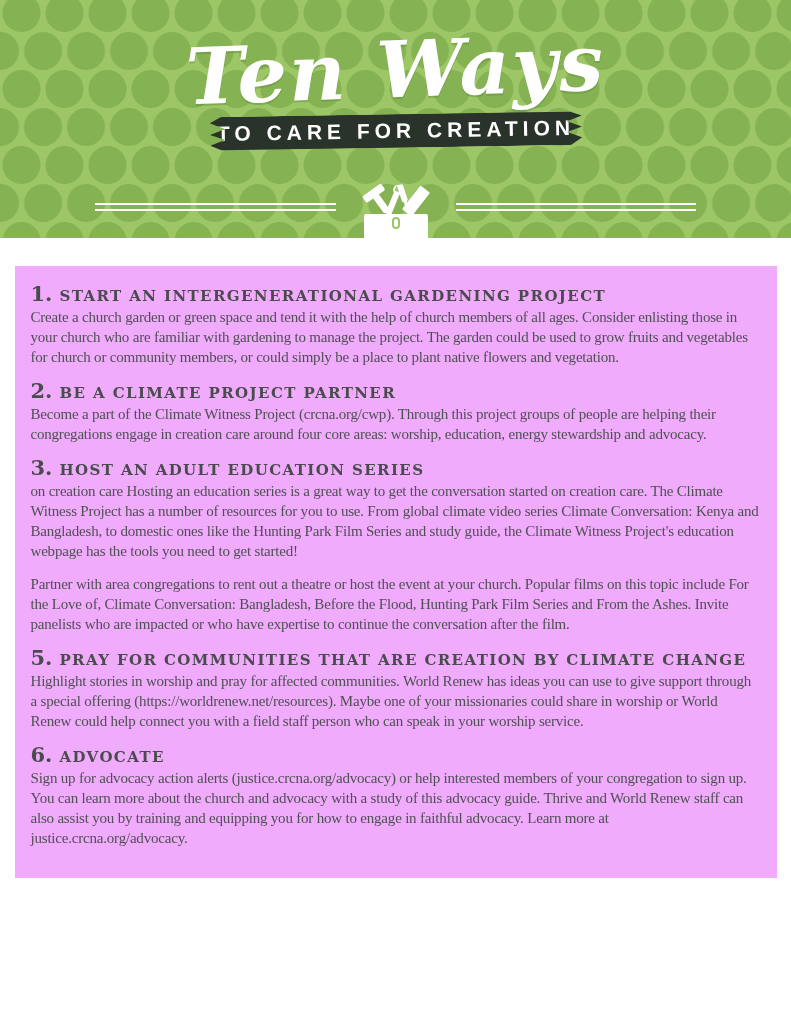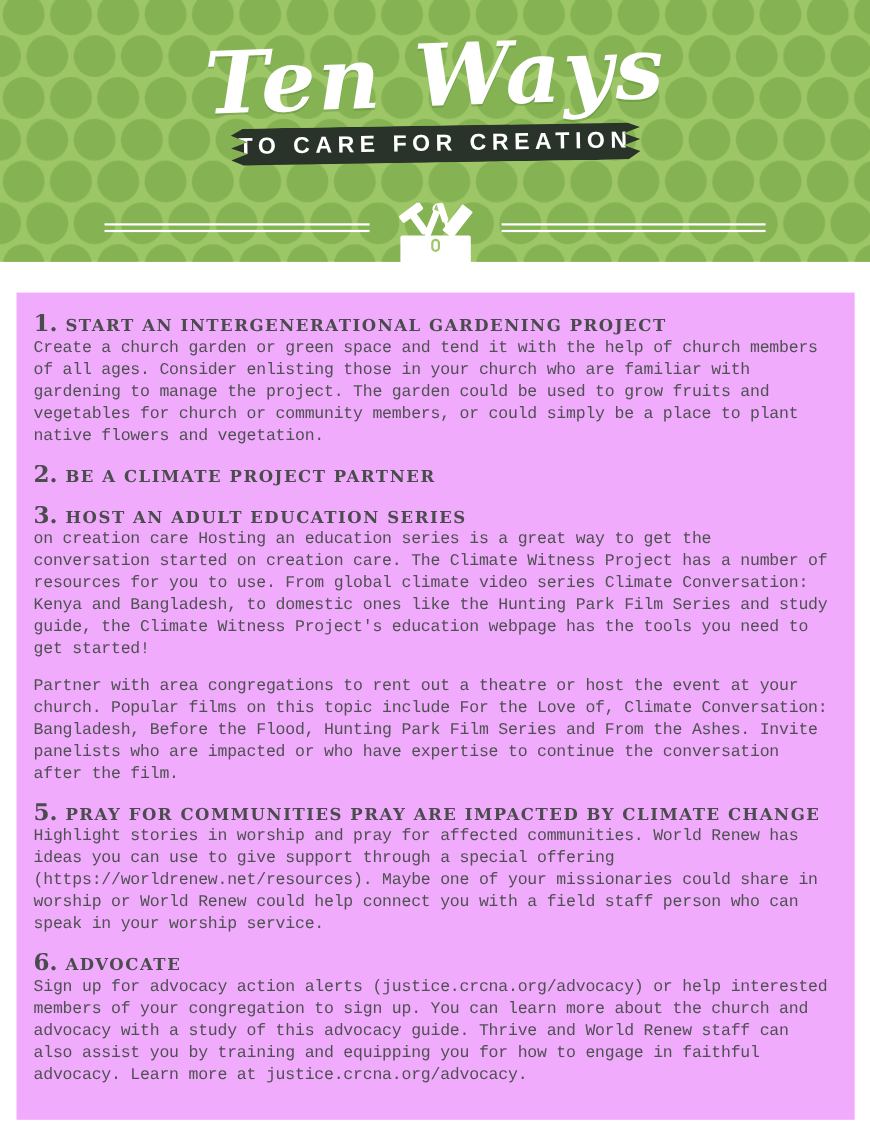--- a/index.html
+++ b/index.html
@@ -102,21 +102,21 @@
     color: #4a4b4d;
     line-height: 22px;
     white-space: nowrap;
   }
   .section h2 .num {
     font-size: 21px;
     letter-spacing: 0;
     margin-right: 7px;
   }
   .section p {
-    font-family: Liberation Mono, monospace;
+    font-family: Liberation Serif, serif;
     font-size: 15px;
     letter-spacing: -0.2px;
     line-height: 20px;
     color: #4f5052;
   }
 </style>
 </head>
 <body>
 
 <div class="page">
@@ -163,33 +163,34 @@
 
   <main class="content">
 
     <div class="section">
       <h2><span class="num">1.</span><span>START AN INTERGENERATIONAL GARDENING PROJECT</span></h2>
       <p>Create a church garden or green space and tend it with the help of church members of all ages. Consider enlisting those in your church who are familiar with gardening to manage the project. The garden could be used to grow fruits and vegetables for church or community members, or could simply be a place to plant native flowers and vegetation.</p>
     </div>
 
     <div class="section">
       <h2><span class="num">2.</span><span>BE A CLIMATE PROJECT PARTNER</span></h2>
+      <p>Become a part of the Climate Witness Project (crcna.org/cwp). Through this project groups of people are helping their congregations engage in creation care around four core areas: worship, education, energy stewardship and advocacy.</p>
     </div>
 
     <div class="section">
       <h2><span class="num">3.</span><span>HOST AN ADULT EDUCATION SERIES</span></h2>
       <p>on creation care Hosting an education series is a great way to get the conversation started on creation care. The Climate Witness Project has a number of resources for you to use. From global climate video series Climate Conversation: Kenya and Bangladesh, to domestic ones like the Hunting Park Film Series and study guide, the Climate Witness Project's education webpage has the tools you need to get started!</p>
     </div>
 
     <div class="section">
       <p>Partner with area congregations to rent out a theatre or host the event at your church. Popular films on this topic include For the Love of, Climate Conversation: Bangladesh, Before the Flood, Hunting Park Film Series and From the Ashes. Invite panelists who are impacted or who have expertise to continue the conversation after the film.</p>
     </div>
 
     <div class="section">
-      <h2><span class="num">5.</span><span>PRAY FOR COMMUNITIES PRAY ARE IMPACTED BY CLIMATE CHANGE</span></h2>
+      <h2><span class="num">5.</span><span>PRAY FOR COMMUNITIES THAT ARE CREATION BY CLIMATE CHANGE</span></h2>
       <p>Highlight stories in worship and pray for affected communities. World Renew has ideas you can use to give support through a special offering (https://worldrenew.net/resources). Maybe one of your missionaries could share in worship or World Renew could help connect you with a field staff person who can speak in your worship service.</p>
     </div>
 
     <div class="section">
       <h2><span class="num">6.</span><span>ADVOCATE</span></h2>
       <p>Sign up for advocacy action alerts (justice.crcna.org/advocacy) or help interested members of your congregation to sign up. You can learn more about the church and advocacy with a study of this advocacy guide. Thrive and World Renew staff can also assist you by training and equipping you for how to engage in faithful advocacy. Learn more at justice.crcna.org/advocacy.</p>
     </div>
 
   </main>
 </div>

